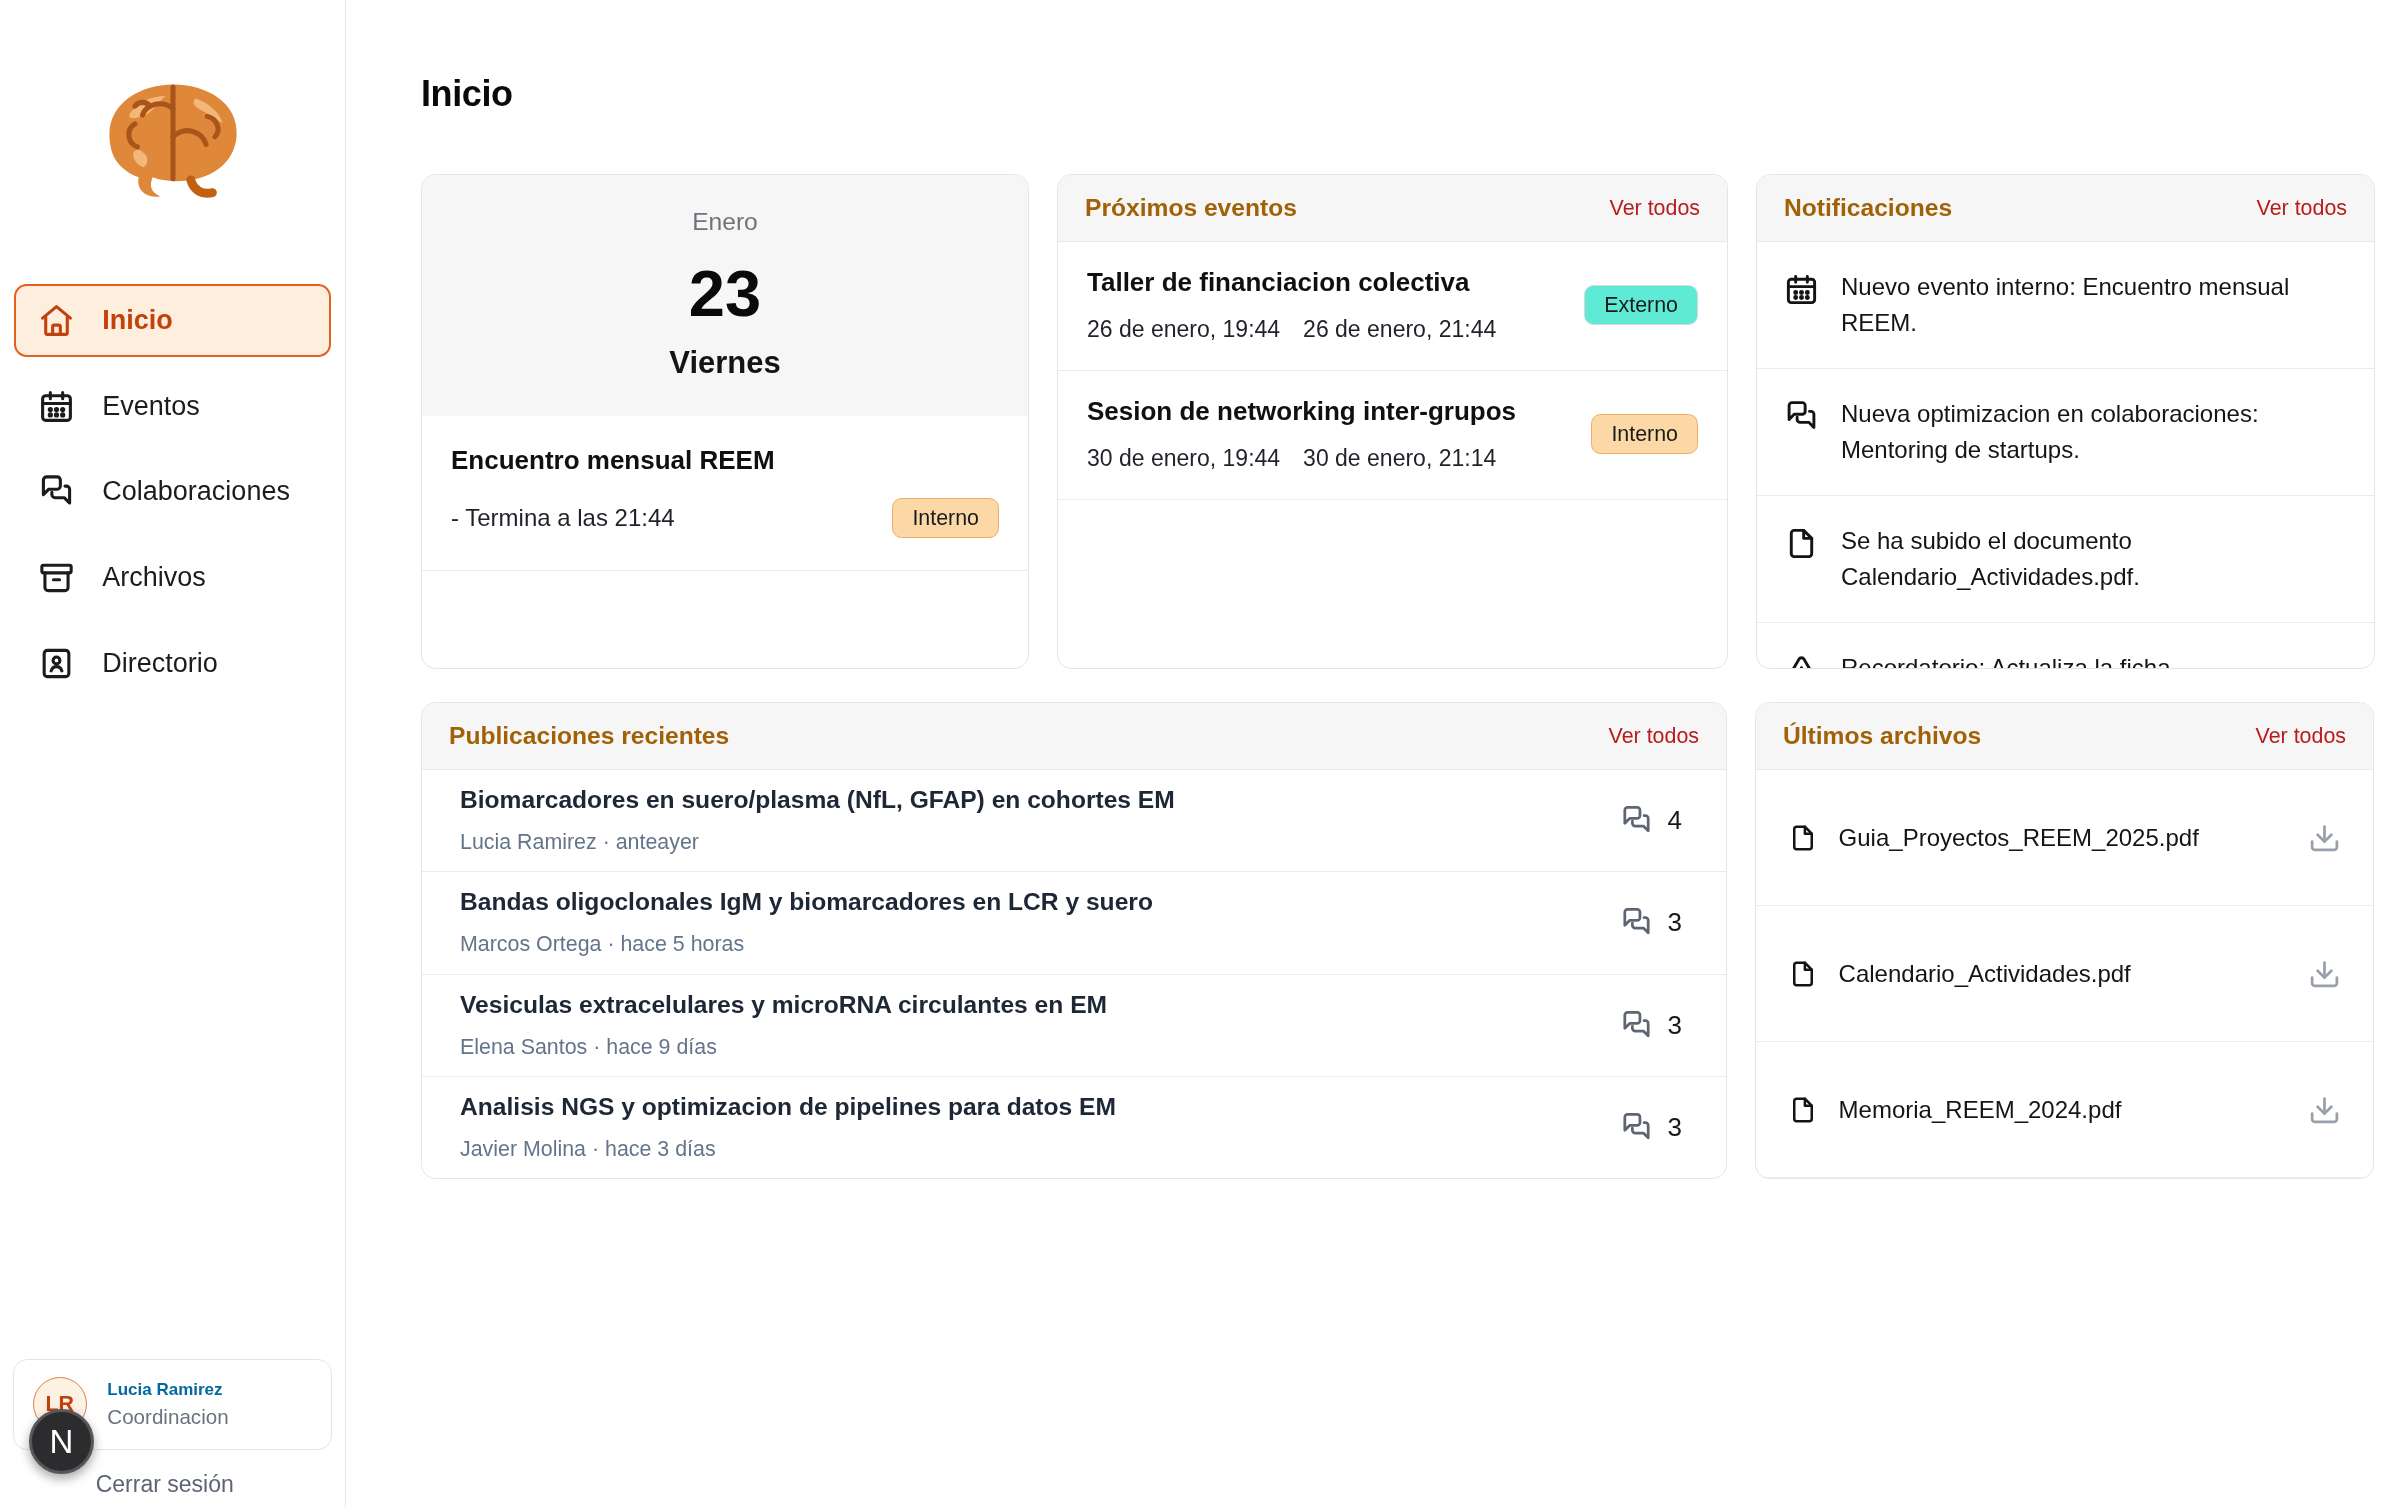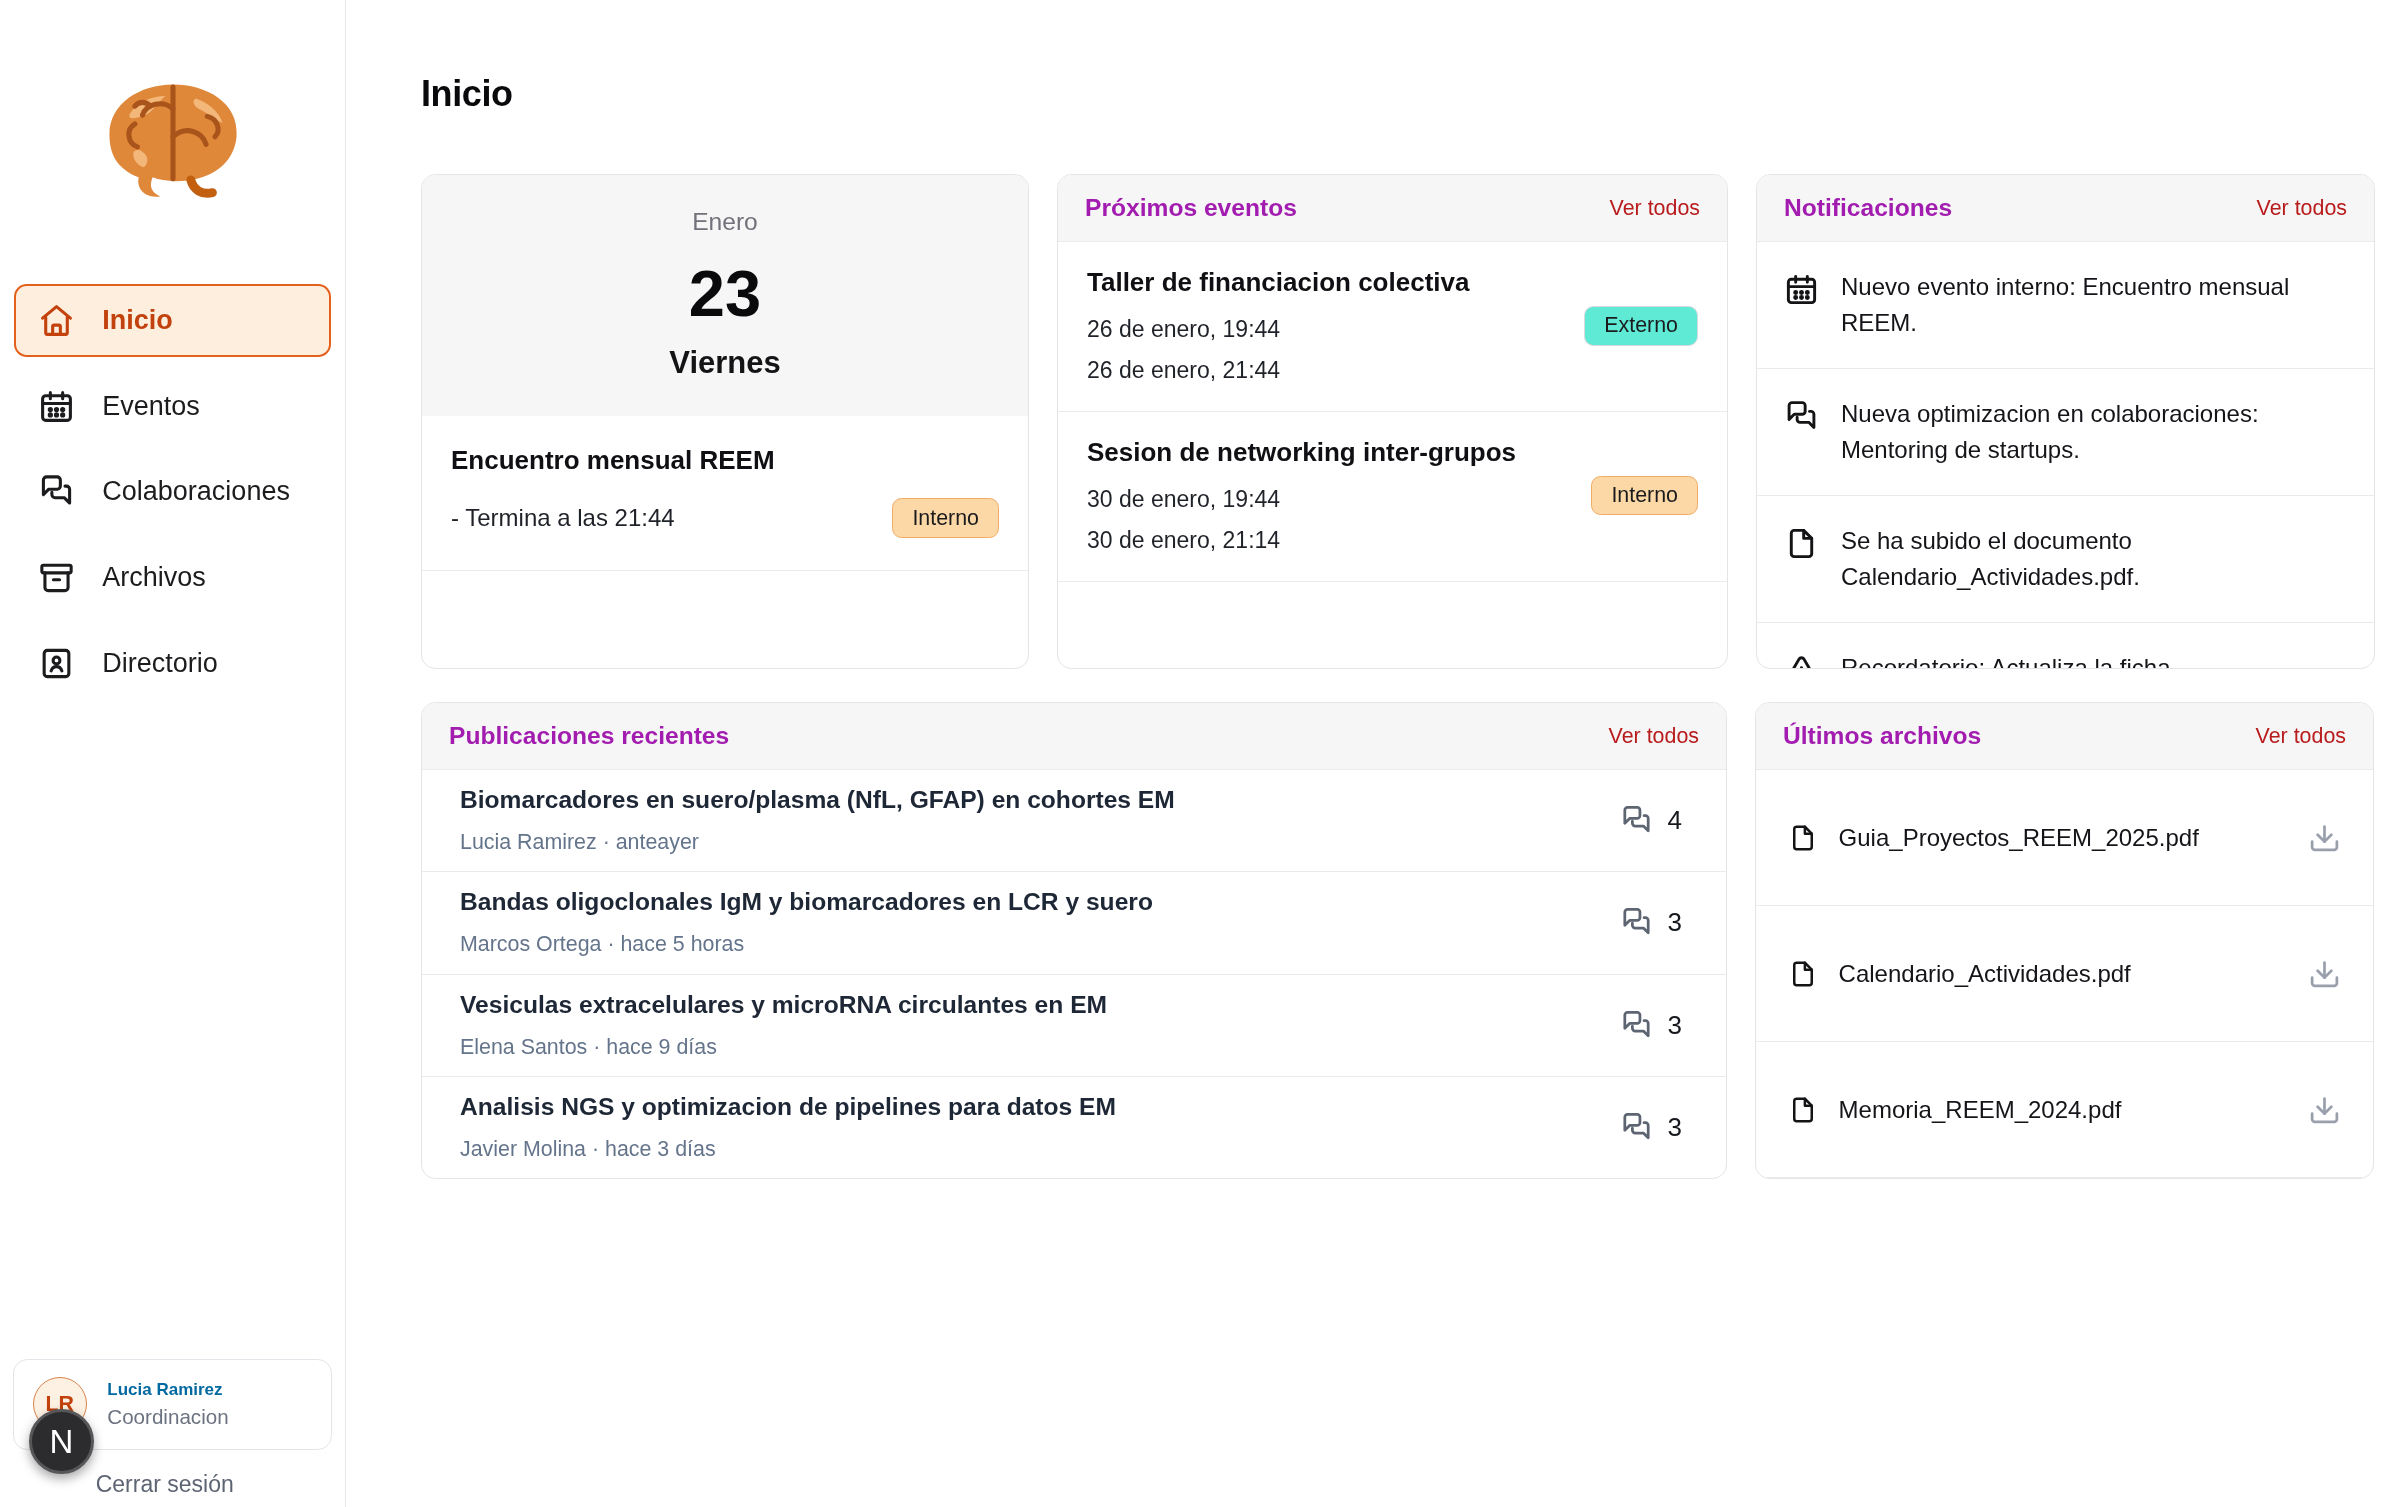--- a/index.html
+++ b/index.html
@@ -62,41 +62,41 @@
 
   .card {
     border:1.6px solid #e5e5e8; border-radius:14.3px; background:#fff;
     overflow:hidden; display:flex; flex-direction:column;
   }
   .card-head {
     flex:0 0 67px; height:67px; padding:0 27px;
     display:flex; align-items:center; justify-content:space-between;
     background:#f6f6f7; border-bottom:1.6px solid #ebebee;
   }
-  .card-title { font-size:24.6px; font-weight:700; color:#a21caf;text-align:center; }
+  .card-title { font-size:24.6px; font-weight:700; color:#a16207;text-align:center; }
   .view-all { font-size:21.4px; color:#b91c1c; cursor:pointer; }
 
   
   .cal-head { background:#f6f6f7; text-align:center; padding:33px 0 35px; }
   .cal-month { font-size:24.6px; color:#71717a; }
   .cal-day { font-size:65px; font-weight:700; color:#0a0a0c; margin-top:20px; }
   .cal-weekday { font-size:31px; font-weight:600; margin-top:14.3px; color:#141417; }
   .cal-event { padding:29px 29px 32px; border-bottom:1.6px solid #ebebee; }
   .cal-event-title { font-size:26px; font-weight:700; color:#101014; }
   .cal-event-row { display:flex; justify-content:space-between; align-items:center; margin-top:22px; }
   .cal-event-time { font-size:24px; color:#1f2228; }
 
   .badge { font-size:21.4px; padding:6.4px 19px; border-radius:9.5px; border:1.6px solid; white-space:nowrap; }
   .badge.internal { background:#fcd8a6; border-color:#f2ab66; color:#1b1b1d; }
   .badge.external { background:#5eead4; border-color:#d8d8dd; color:#1b1b1d; }
 
   
   .event-item { padding:25.4px 29px 27px; border-bottom:1.6px solid #ebebee; display:flex; justify-content:space-between; align-items:center; }
   .event-title { font-size:26px; font-weight:700; color:#101014; }
-  .event-times { margin-top:17.5px; font-size:23px; color:#1f2228; display:flex; flex-direction:column; gap:14px; }
+  .event-times { margin-top:17.5px; font-size:23px; color:#1f2228; display:flex; flex-direction:row; gap:23px; }
 
   
   .notif-item { display:flex; gap:22px; padding:27px 27px; border-bottom:1.6px solid #ebebee; align-items:flex-start; }
   .notif-icon { width:35px; height:35px; flex:0 0 35px; margin-top:3.2px; color:#141417; }
   .notif-text { font-size:24px; line-height:1.5; color:#141419; }
   .nline:empty { display:none; }
 
   
   .pub-row { flex:1; display:flex; justify-content:space-between; align-items:center; padding:0 44px 0 38px; border-bottom:1.6px solid #ebebee; }
   .pub-row:last-child { border-bottom:none; }

